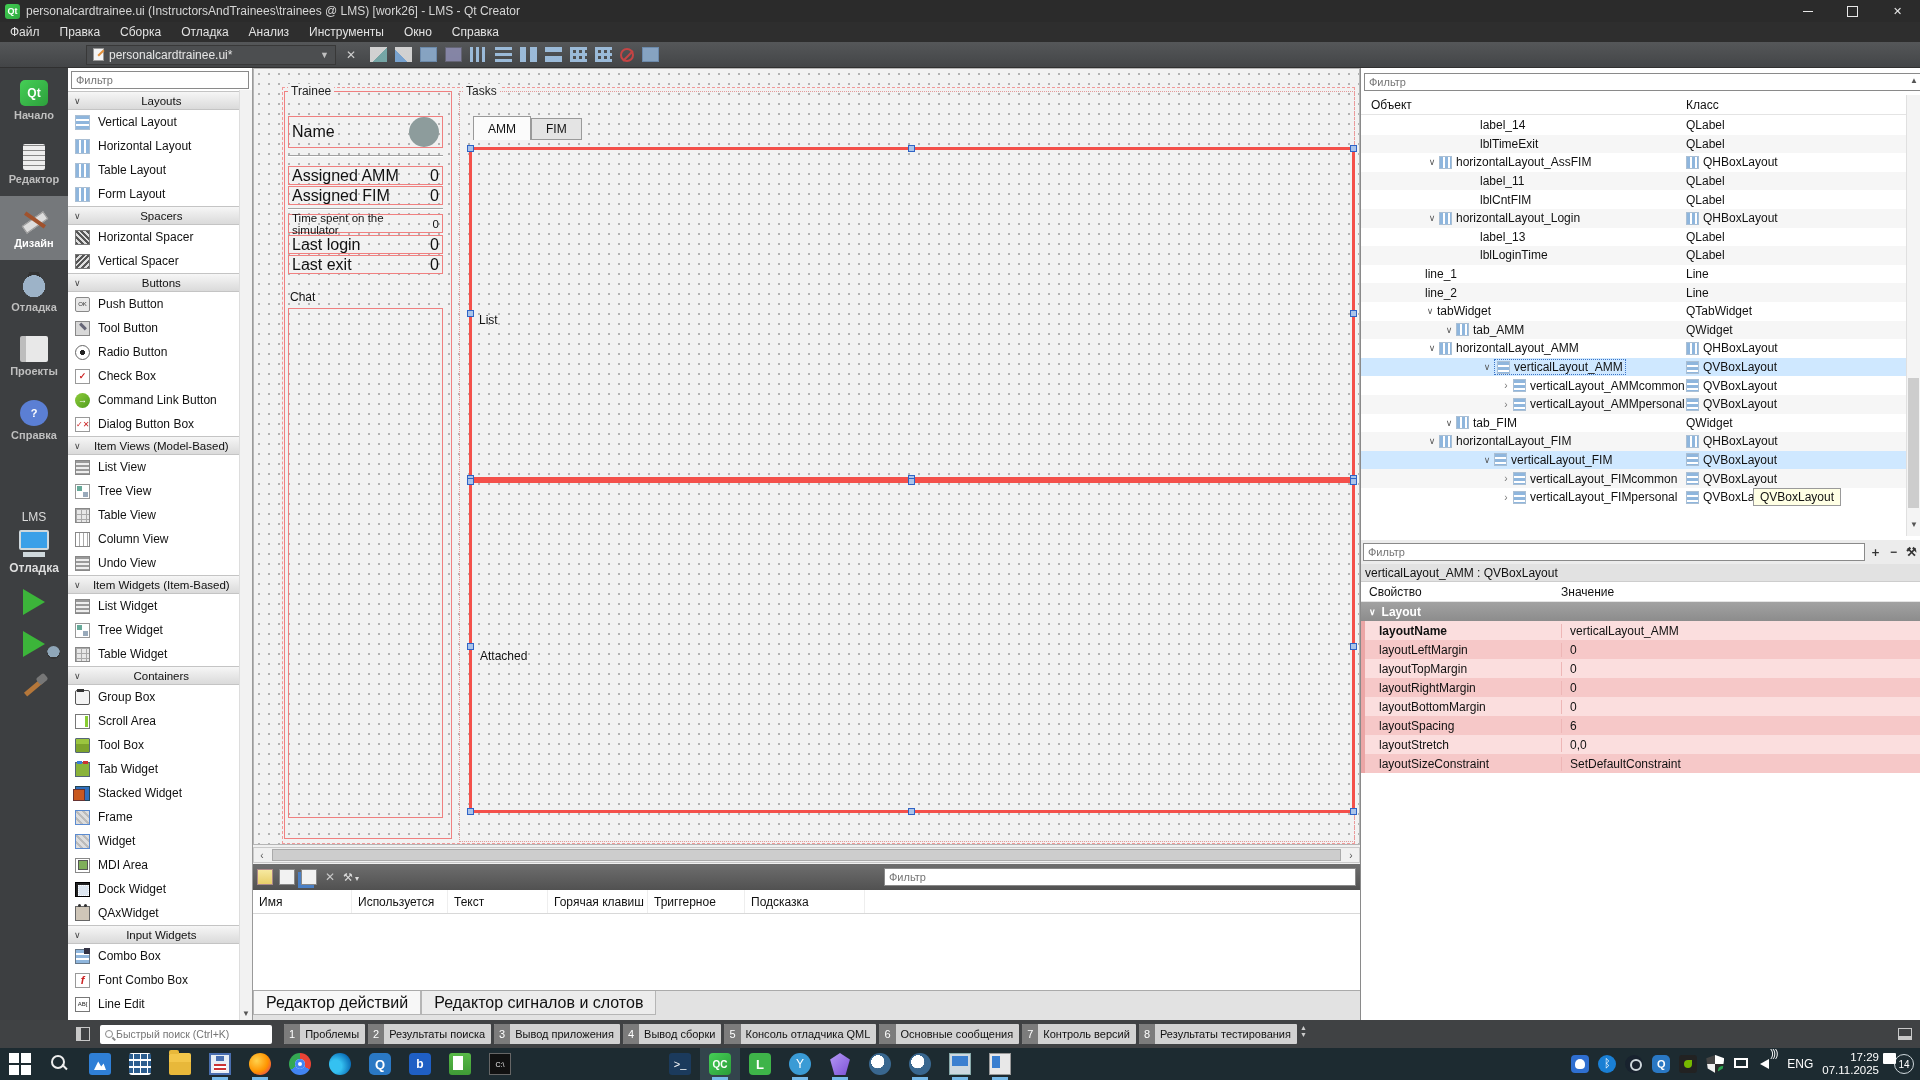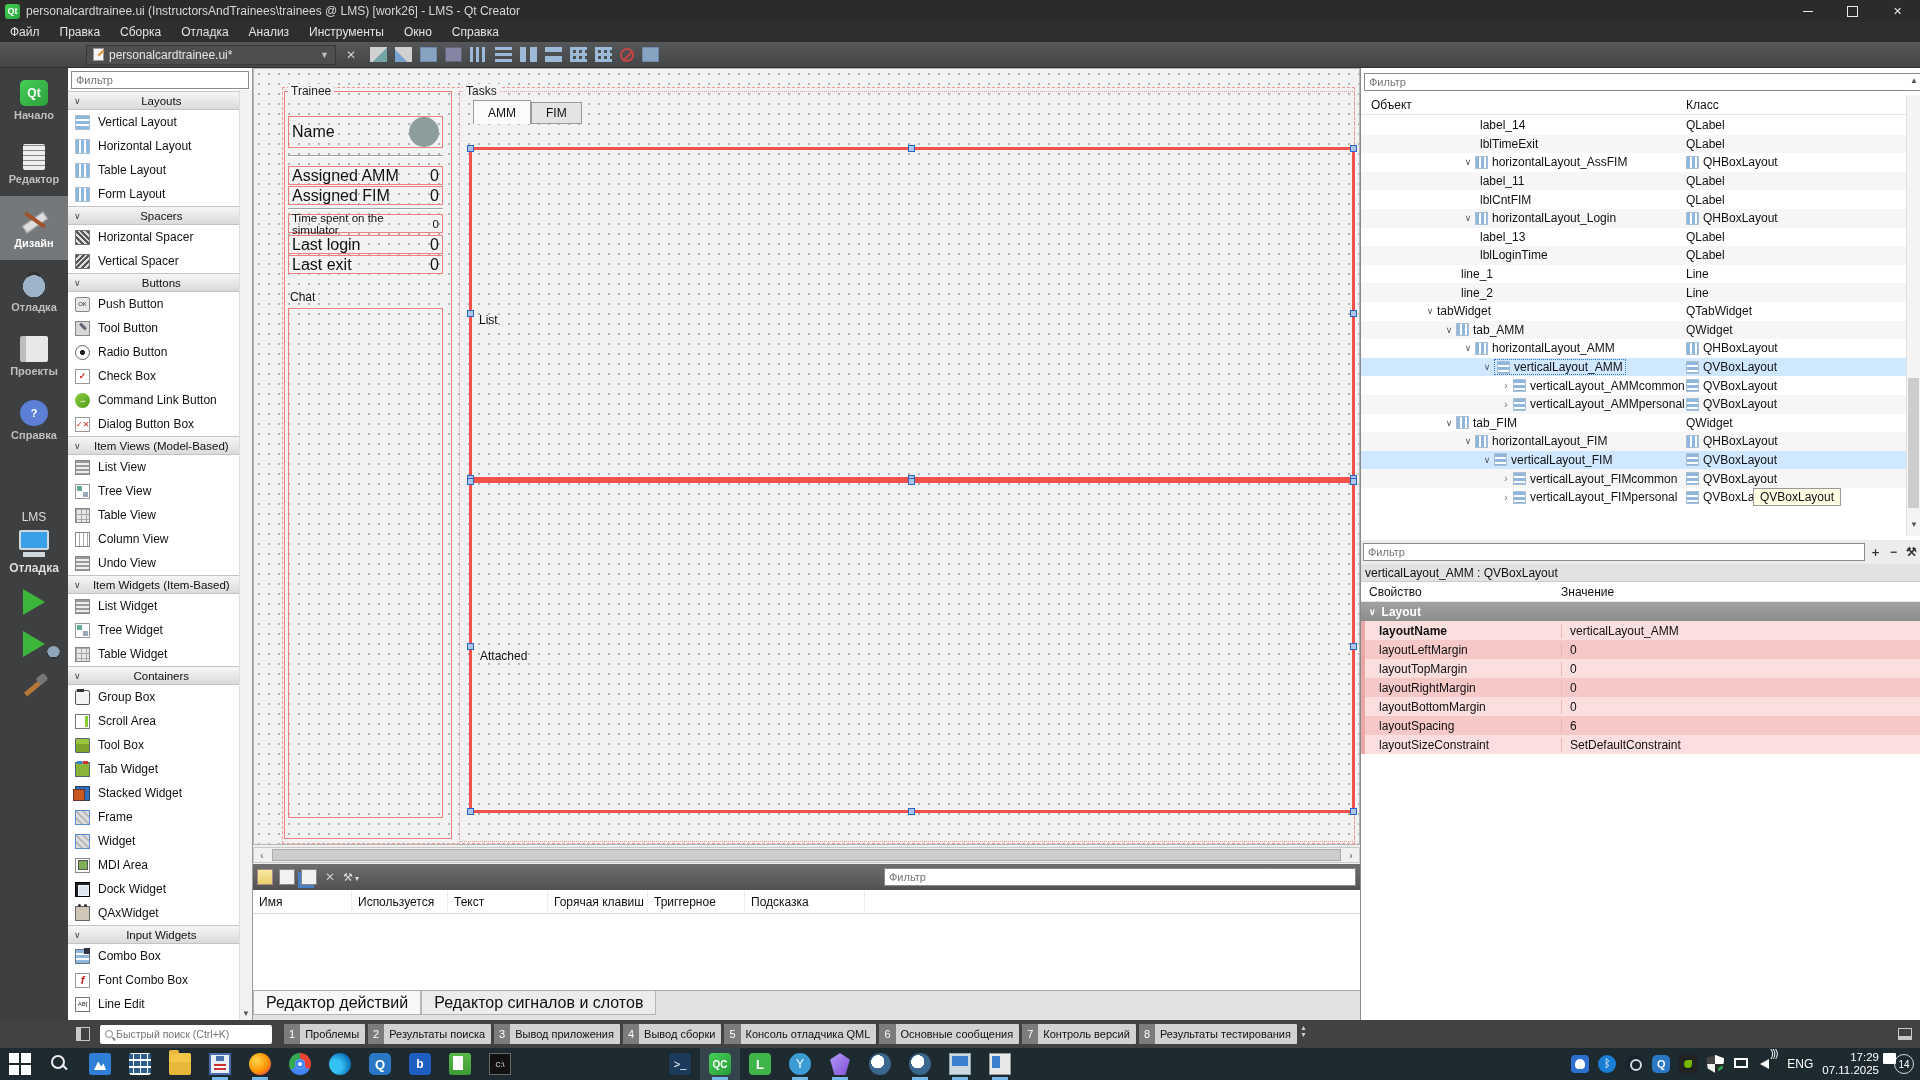--- a/index.html
+++ b/index.html
@@ -139,21 +139,21 @@
   .grp-trainee{position:absolute;left:30px;top:22px;width:168px;height:748px;border:1px solid #f08080}
   .rrow{position:absolute;left:3px;width:155px;border:1px solid #f08080;display:flex;align-items:center;
     padding:0 3px;background:transparent;font-size:16px}
   .rrow .val{margin-left:auto}
   .name-row{top:24px;height:32px}
   .avatar{width:30px;height:30px;border-radius:50%;background:#8d9c9c;margin-left:auto}
   .groove{position:absolute;left:3px;width:155px;height:2px;border-top:1px solid #a2a2a2;border-bottom:1px solid #fff}
   .chat-label{position:absolute;left:5px;top:198px}
   .chat-box{position:absolute;left:3px;top:216px;width:155px;height:510px;border:1px solid #f08080}
   .grp-tasks{position:absolute;left:205px;top:22px;width:896px;height:751px;border:1px dotted #e49a9a}
-  .tabs{position:absolute;left:13px;top:8px;display:flex;align-items:flex-end}
+  .tabs{position:absolute;left:13px;top:24px;display:flex;align-items:flex-end}
   .ftab{height:22px;padding:0 14px;display:flex;align-items:center;border:1px solid #9a9a9a;background:#e4e4e4;font-size:12px}
   .ftab.active{background:#fbfbfb;height:24px;border-bottom:none}
   .selbox-red{position:absolute;border:3px solid #f4504a}
   .box1{left:9px;top:55px;width:886px;height:333px}
   .box2{left:9px;top:388px;width:886px;height:333px}
   .hdl{position:absolute;width:7px;height:7px;background:#aac4ea;border:1px solid #2f63c6}
   .canvas-label{position:absolute;font-size:12px;color:#111}
   .hscroll{position:absolute;left:0;top:779px;width:1107px;height:16px;background:#f0f0f0;border:1px solid #c9c9c9;display:flex;align-items:center}
   .hs-arr{width:16px;text-align:center;color:#555;font-size:10px}
   .hs-thumb{flex:1;height:12px;background:#cdcdcd;border:1px solid #aaa;margin:0 2px}
@@ -191,21 +191,21 @@
   .ccell{flex:1;display:flex;align-items:center;overflow:hidden}
   .exp{width:14px;text-align:center;color:#555;font-size:9px;flex:none}
   .exp::before{content:"\2228"}
   .col2{width:14px;text-align:center;color:#777;font-size:10px;flex:none}
   .col2::before{content:"\203A"}
   .tic{width:13px;height:13px;display:inline-block;margin-right:4px;flex:none}
   .tic-h{background:repeating-linear-gradient(to right,#8fb6dd 0 3px,#fff 3px 5px);border:1px solid #aabfd4}
   .tic-v{background:repeating-linear-gradient(to bottom,#8fb6dd 0 3px,#fff 3px 5px);border:1px solid #aabfd4}
   .tic-g{background:repeating-linear-gradient(to right,#8fb6dd 0 3px,#fff 3px 5px),repeating-linear-gradient(to bottom,#8fb6dd 0 3px,#fff 3px 5px);border:1px solid #aabfd4}
   .p1{padding-left:43px}.p2{padding-left:62px}.p3{padding-left:81px}
-  .p4{padding-left:100px}.p5{padding-left:119px}.p6{padding-left:138px}
+  .p4{padding-left:64px}.p5{padding-left:119px}.p6{padding-left:138px}
   .selname{border:1px dotted #3b74c8;display:flex;align-items:center;padding:0 2px;background:#cfe8ff}
   .tree-scrollbar{position:absolute;right:0;top:27px;width:14px;height:441px;background:#f4f4f4;border-left:1px solid #e0e0e0}
   .tree-thumb{position:absolute;left:1px;top:283px;width:11px;height:130px;background:#cdcdcd}
   .tree-down{position:absolute;right:2px;top:452px;font-size:8px;color:#555}
   .tooltip{position:absolute;left:392px;top:420px;background:#ffffe4;border:1px solid #9a9a9a;padding:1px 6px;font-size:12px;z-index:5}
 
   .pe-filterrow{position:absolute;left:0;top:472px;width:560px;height:24px;background:#ececec;display:flex;align-items:center;padding:0 2px;gap:3px}
   .pe-filterrow input{flex:1}
   .pe-btn{width:15px;text-align:center;color:#333;font-weight:bold;font-size:12px}
   .pe-title{position:absolute;left:0;top:496px;width:560px;height:18px;background:#e2e2e2;border-bottom:1px solid #cdcdcd;
@@ -890,20 +890,24 @@
         </div>
       <div class="prow">
           <span class="pname">layoutBottomMargin</span>
           <span class="pval">0</span>
         </div>
       <div class="prow">
           <span class="pname">layoutSpacing</span>
           <span class="pval">6</span>
         </div>
       <div class="prow">
+          <span class="pname">layoutStretch</span>
+          <span class="pval">0,0</span>
+        </div>
+      <div class="prow">
           <span class="pname">layoutSizeConstraint</span>
           <span class="pval">SetDefaultConstraint</span>
         </div>
     </div>
   </div>
 
   <div class="statusbar">
     <div class="sb-toggle"></div>
     <div class="search">
       <div class="mag"></div>

